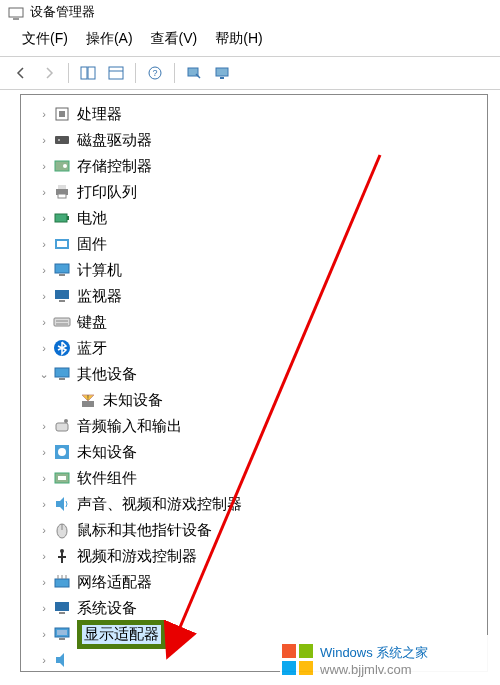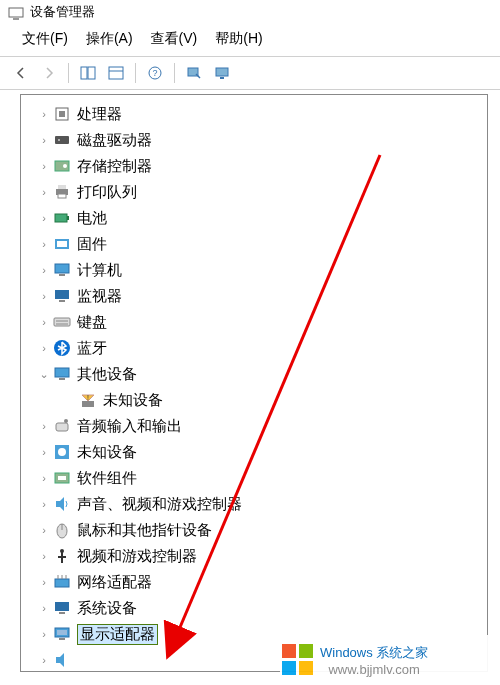--- a/index.html
+++ b/index.html
@@ -12,23 +12,23 @@
     .tbtn { width: 26px; height: 24px; display: flex; align-items: center; justify-content: center; border: 1px solid transparent; }
     .tsep { width: 1px; height: 20px; background: #ccc; margin: 0 4px; }
     .tree-container { border: 1px solid #888; margin: 4px 12px 0 20px; height: 578px; overflow: hidden; background: #fff; }
     .tree { padding: 6px 0 0 0; }
     .node { display: flex; align-items: center; height: 26px; white-space: nowrap; }
     .node .expander { width: 14px; height: 14px; margin-left: 16px; display: flex; align-items: center; justify-content: center; color: #888; font-size: 11px; }
     .node.depth1 .expander { margin-left: 16px; }
     .node.depth2 .expander { margin-left: 42px; }
     .node .dev-icon { width: 18px; height: 18px; margin: 0 6px 0 2px; flex-shrink: 0; }
     .node .label { font-size: 15px; }
-    .node.selected .label { background: #cce8ff; border: 1px solid #4d7c0f; padding: 0 2px; }
+    .node.selected .label { background: #cce8ff; border: 5px solid #4d7c0f; padding: 0 2px; }
     .arrow-overlay { position: absolute; pointer-events: none; left: 0; top: 0; width: 500px; height: 685px; }
-    .watermark { position: absolute; bottom: 0; right: 0; width: 220px; height: 50px; display: flex; align-items: center; opacity: 0.95; background: #fff; text-align: center; }
+    .watermark { position: absolute; bottom: 0; right: 0; width: 220px; height: 50px; display: flex; align-items: center; opacity: 0.95; background: #fff; }
     .watermark svg { flex-shrink: 0; }
     .watermark-text { display: flex; flex-direction: column; margin-left: 4px; }
     .wm-line1 { font-size: 13px; color: #0067b8; font-weight: 500; }
     .wm-line2 { font-size: 13px; color: #888; }
   </style>
 </head>
 <body>
 
 <div class="titlebar">
   <span class="icon">

